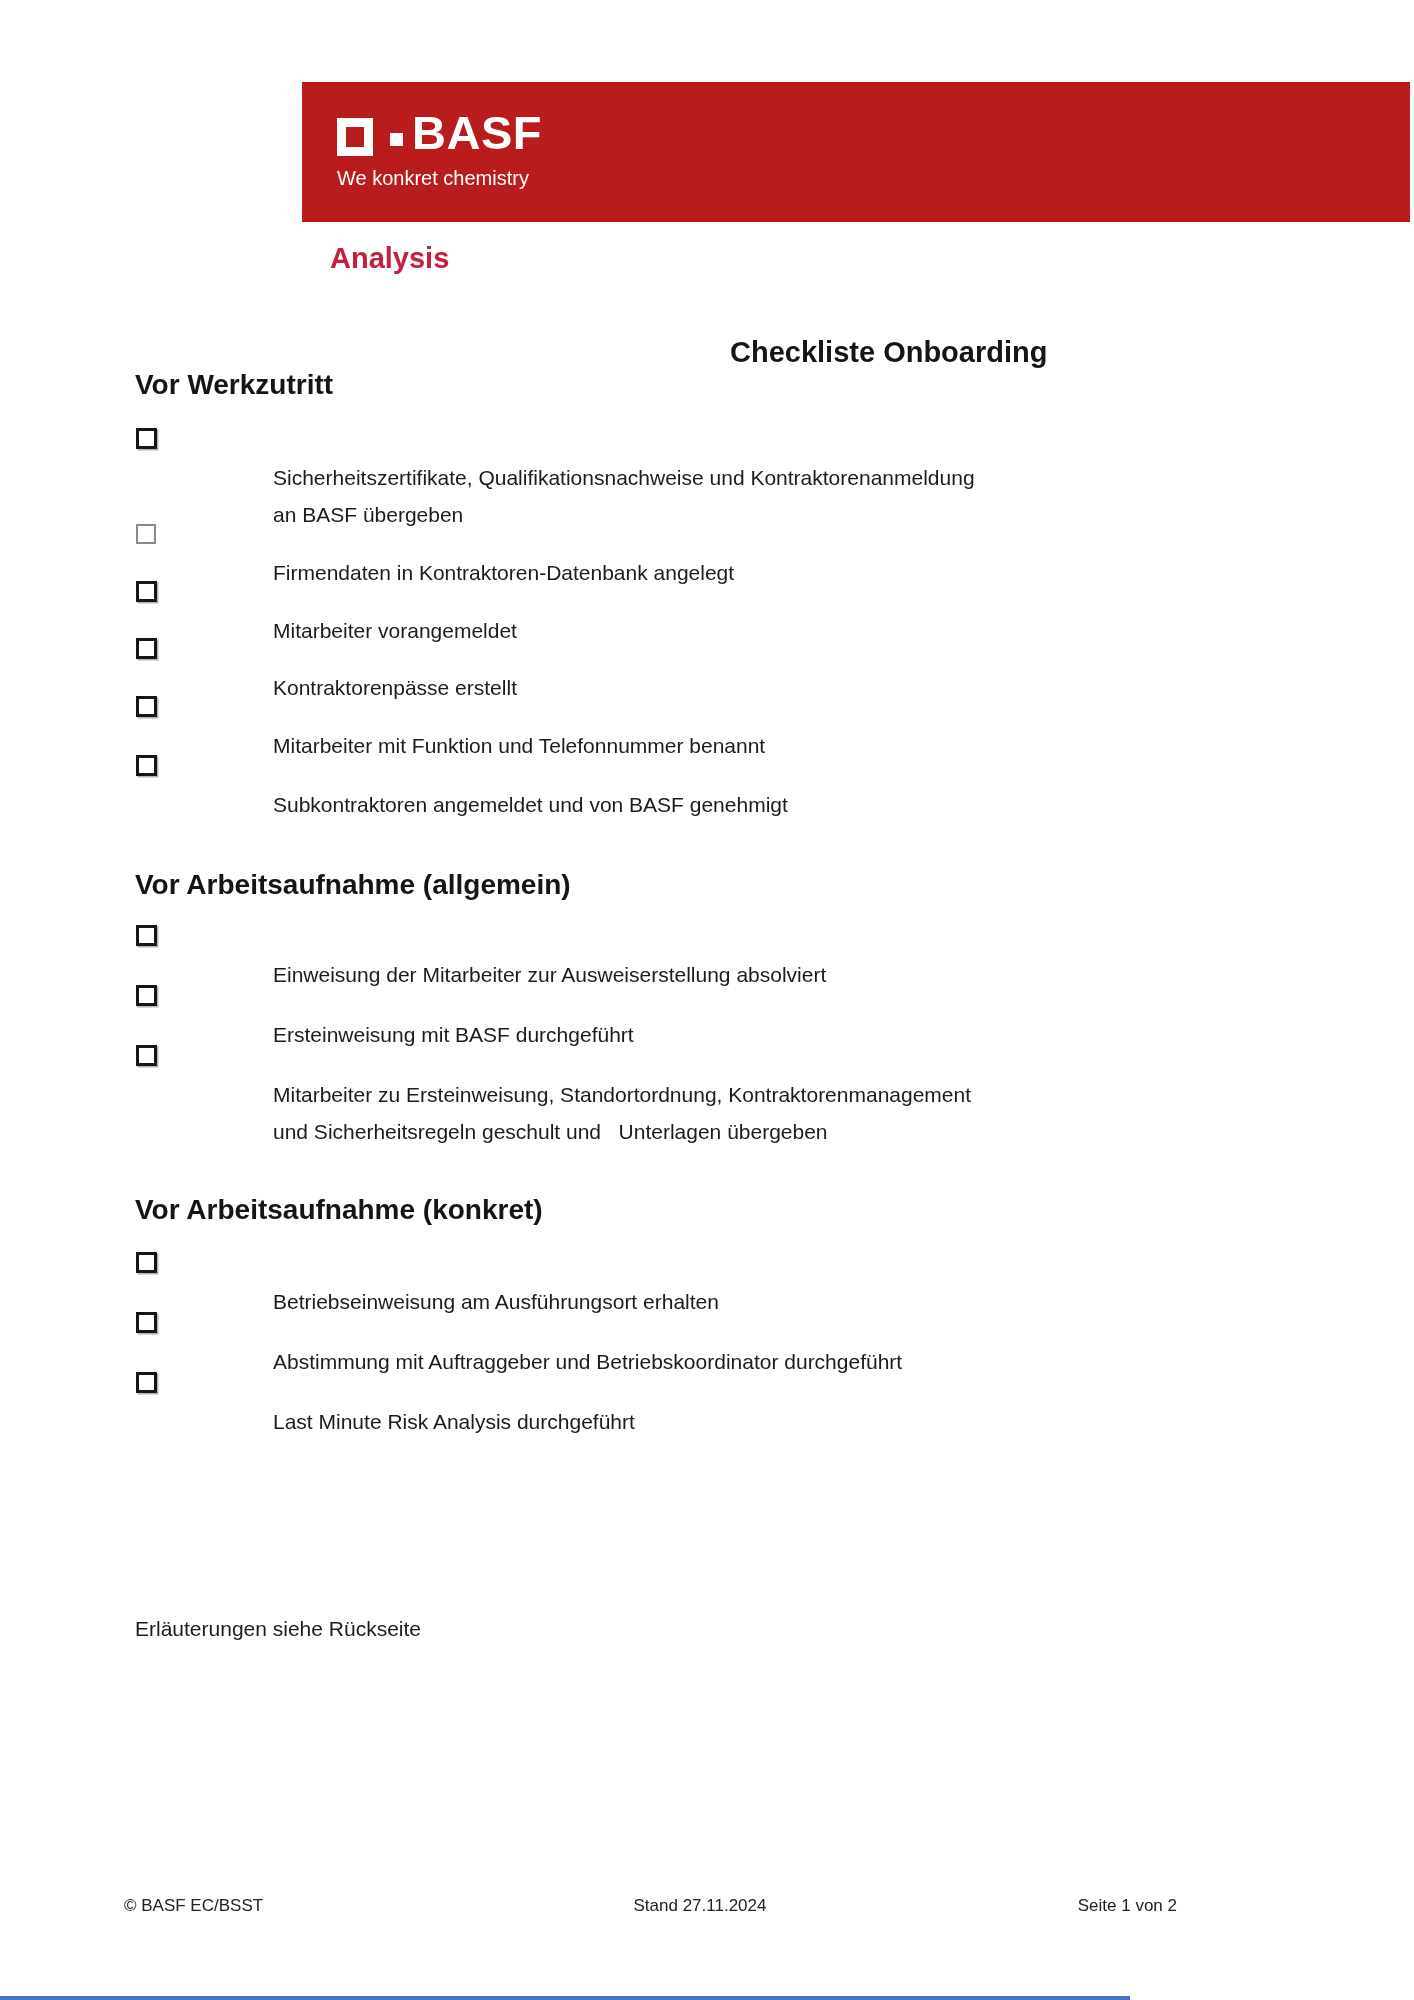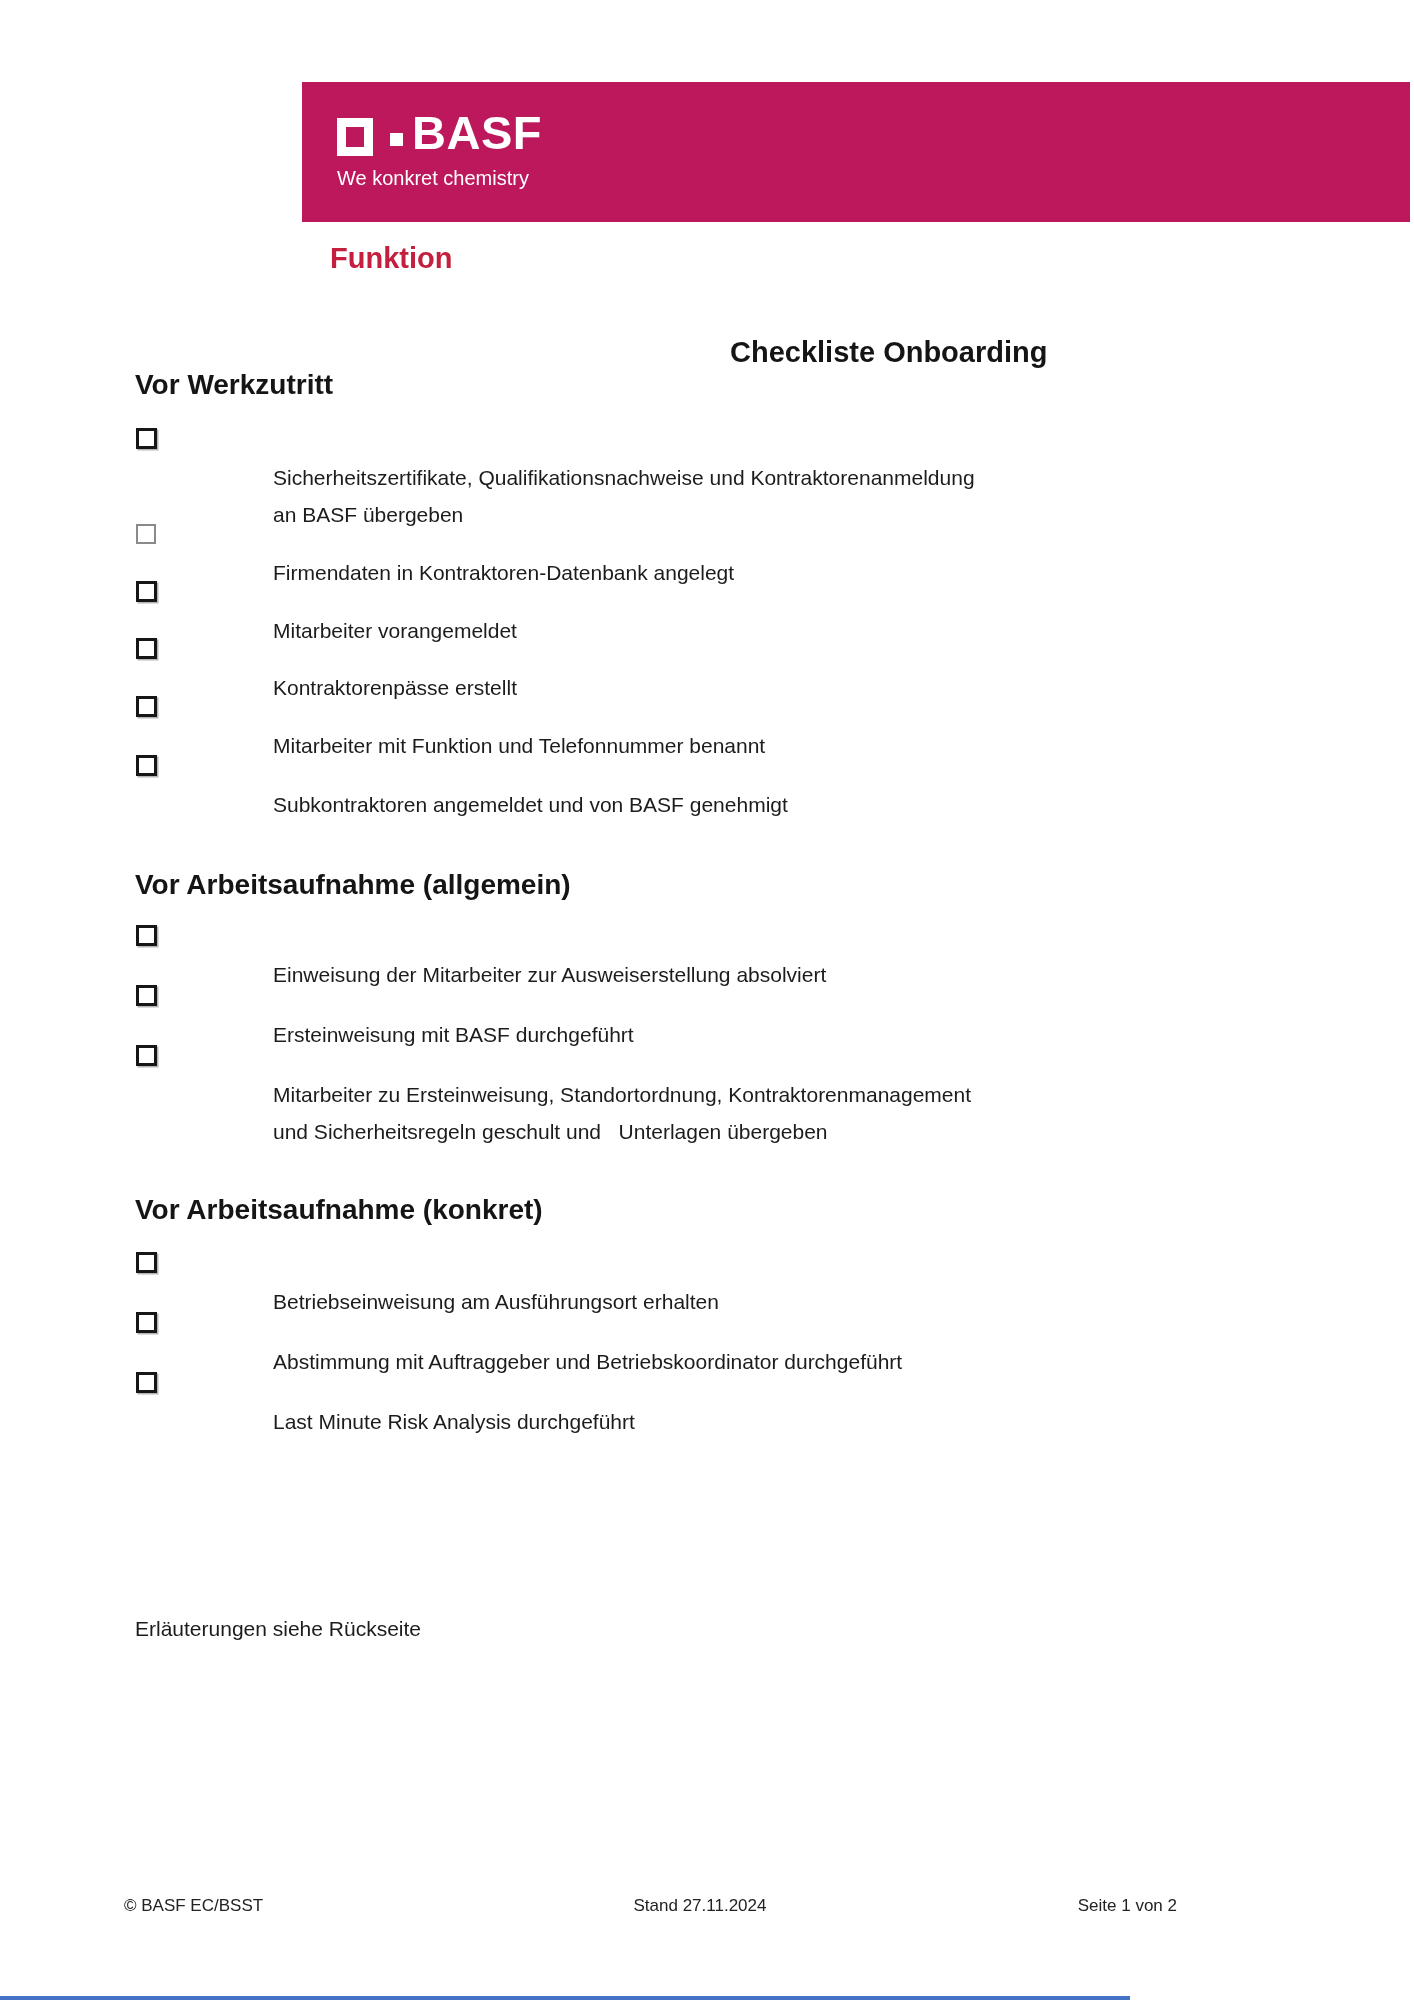--- a/index.html
+++ b/index.html
@@ -8,21 +8,21 @@
     width:1414px;height:2000px;
     margin:0 auto;
     background:#ffffff;
     font-family:"Liberation Sans","DejaVu Sans",sans-serif;
     color:#1c1c1c;
     overflow:hidden;
   }
   
   .banner{
     position:absolute;left:302px;top:82px;width:1108px;height:140px;
-    background:#be185d;
+    background:#b91c1c;
   }
   .logo-box{
     position:absolute;left:35px;top:36px;width:18px;height:20px;
     border:9px solid #ffffff;background:transparent;
   }
   .logo-dot{
     position:absolute;left:88px;top:51px;width:13px;height:13px;background:#ffffff;
   }
   .logo-text{
     position:absolute;left:110px;top:27px;
@@ -76,21 +76,21 @@
 <body>
 
 <div class="page">
 
   <div class="banner">
     <span class="logo-box"></span>
     <span class="logo-dot"></span>
     <span class="logo-text">BASF</span>
     <span class="tagline">We konkret chemistry</span>
   </div>
-  <div class="division">Funktion</div>
+  <div class="division">Analysis</div>
 
   <h1 class="doc-title">Checkliste Onboarding</h1>
 
   <h2 class="sec-h" style="top:371px">Vor Werkzutritt</h2>
 
   <div class="row" style="top:423px">
     <span class="cb"></span>
     <span class="txt">Sicherheitszertifikate, Qualifikationsnachweise und Kontraktorenanmeldung
 an BASF übergeben</span>
   </div>

